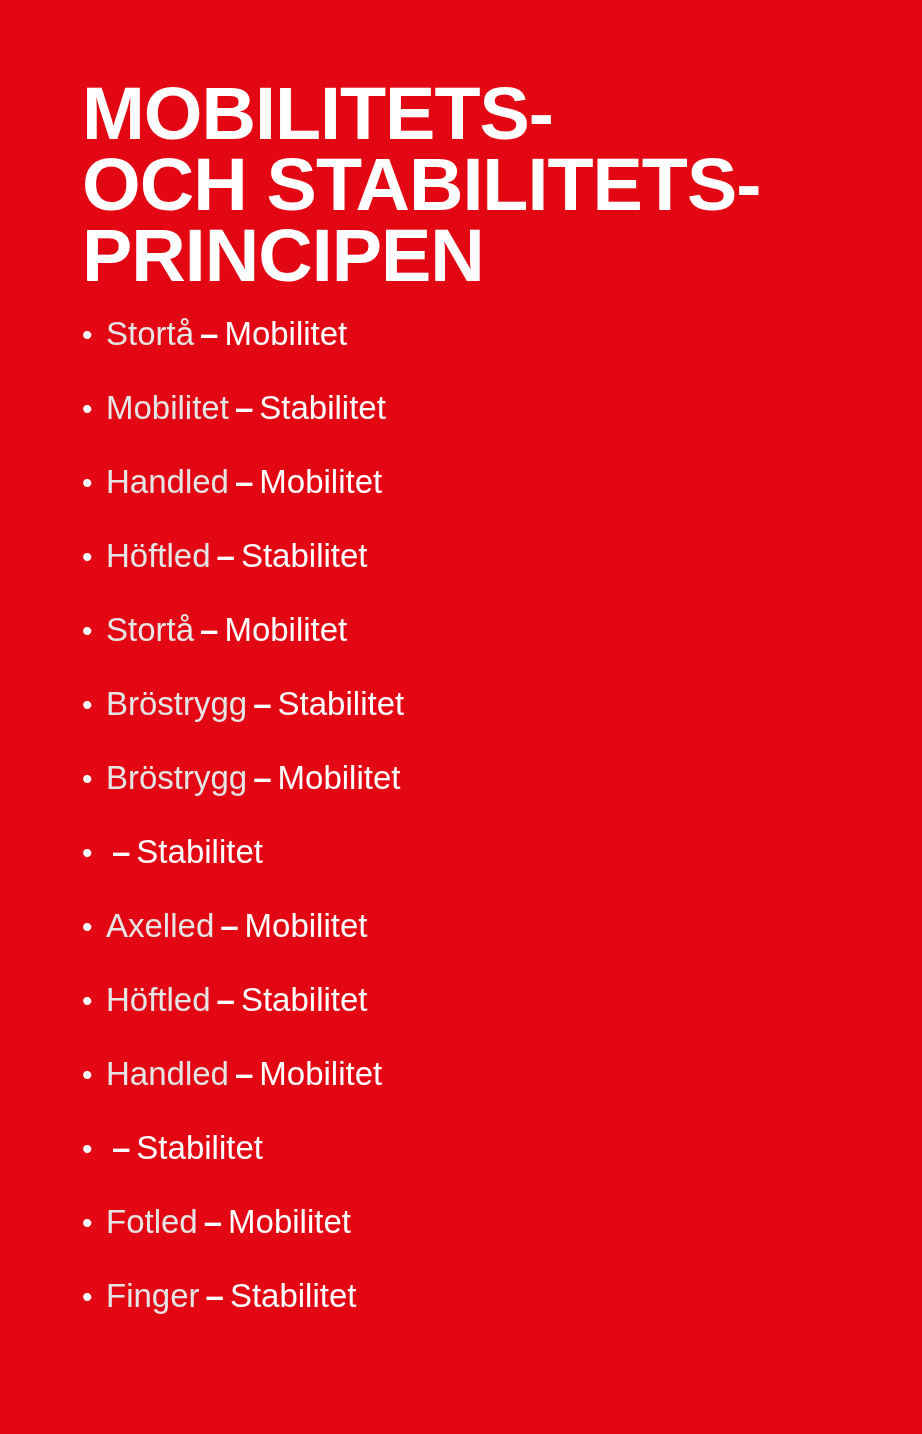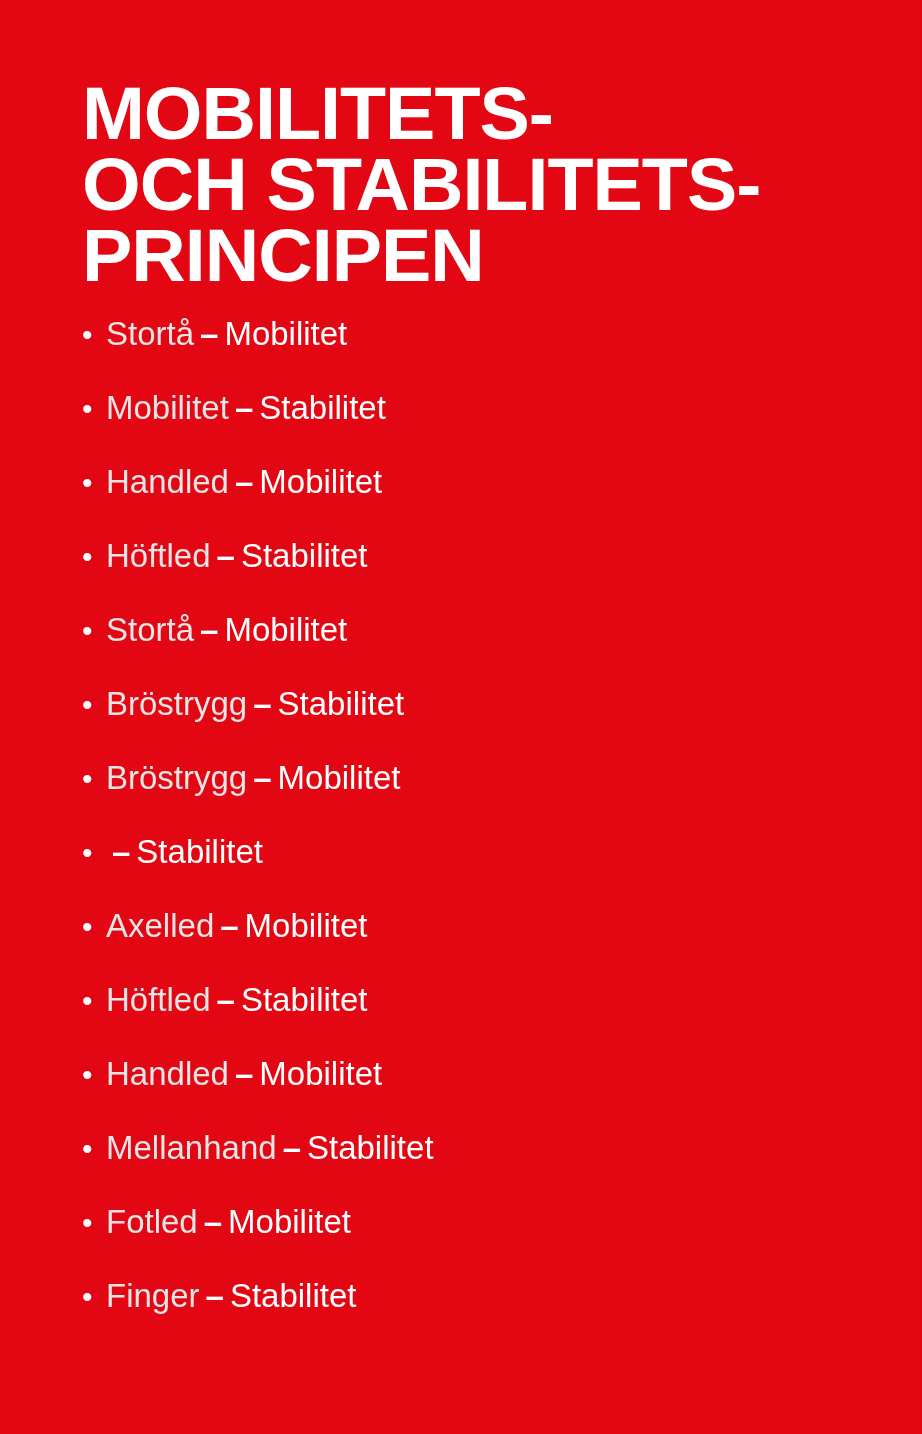--- a/index.html
+++ b/index.html
@@ -145,21 +145,20 @@
         <span class="value">Stabilitet</span>
       </li>
       <li class="list-item">
         <span class="bullet">•</span>
         <span class="term">Handled</span>
         <span class="dash">–</span>
         <span class="value">Mobilitet</span>
       </li>
       <li class="list-item">
         <span class="bullet">•</span>
-        <span class="term">Mellanhand</span>
         <span class="dash">–</span>
         <span class="value">Stabilitet</span>
       </li>
       <li class="list-item">
         <span class="bullet">•</span>
         <span class="term">Fotled</span>
         <span class="dash">–</span>
         <span class="value">Mobilitet</span>
       </li>
       <li class="list-item">

